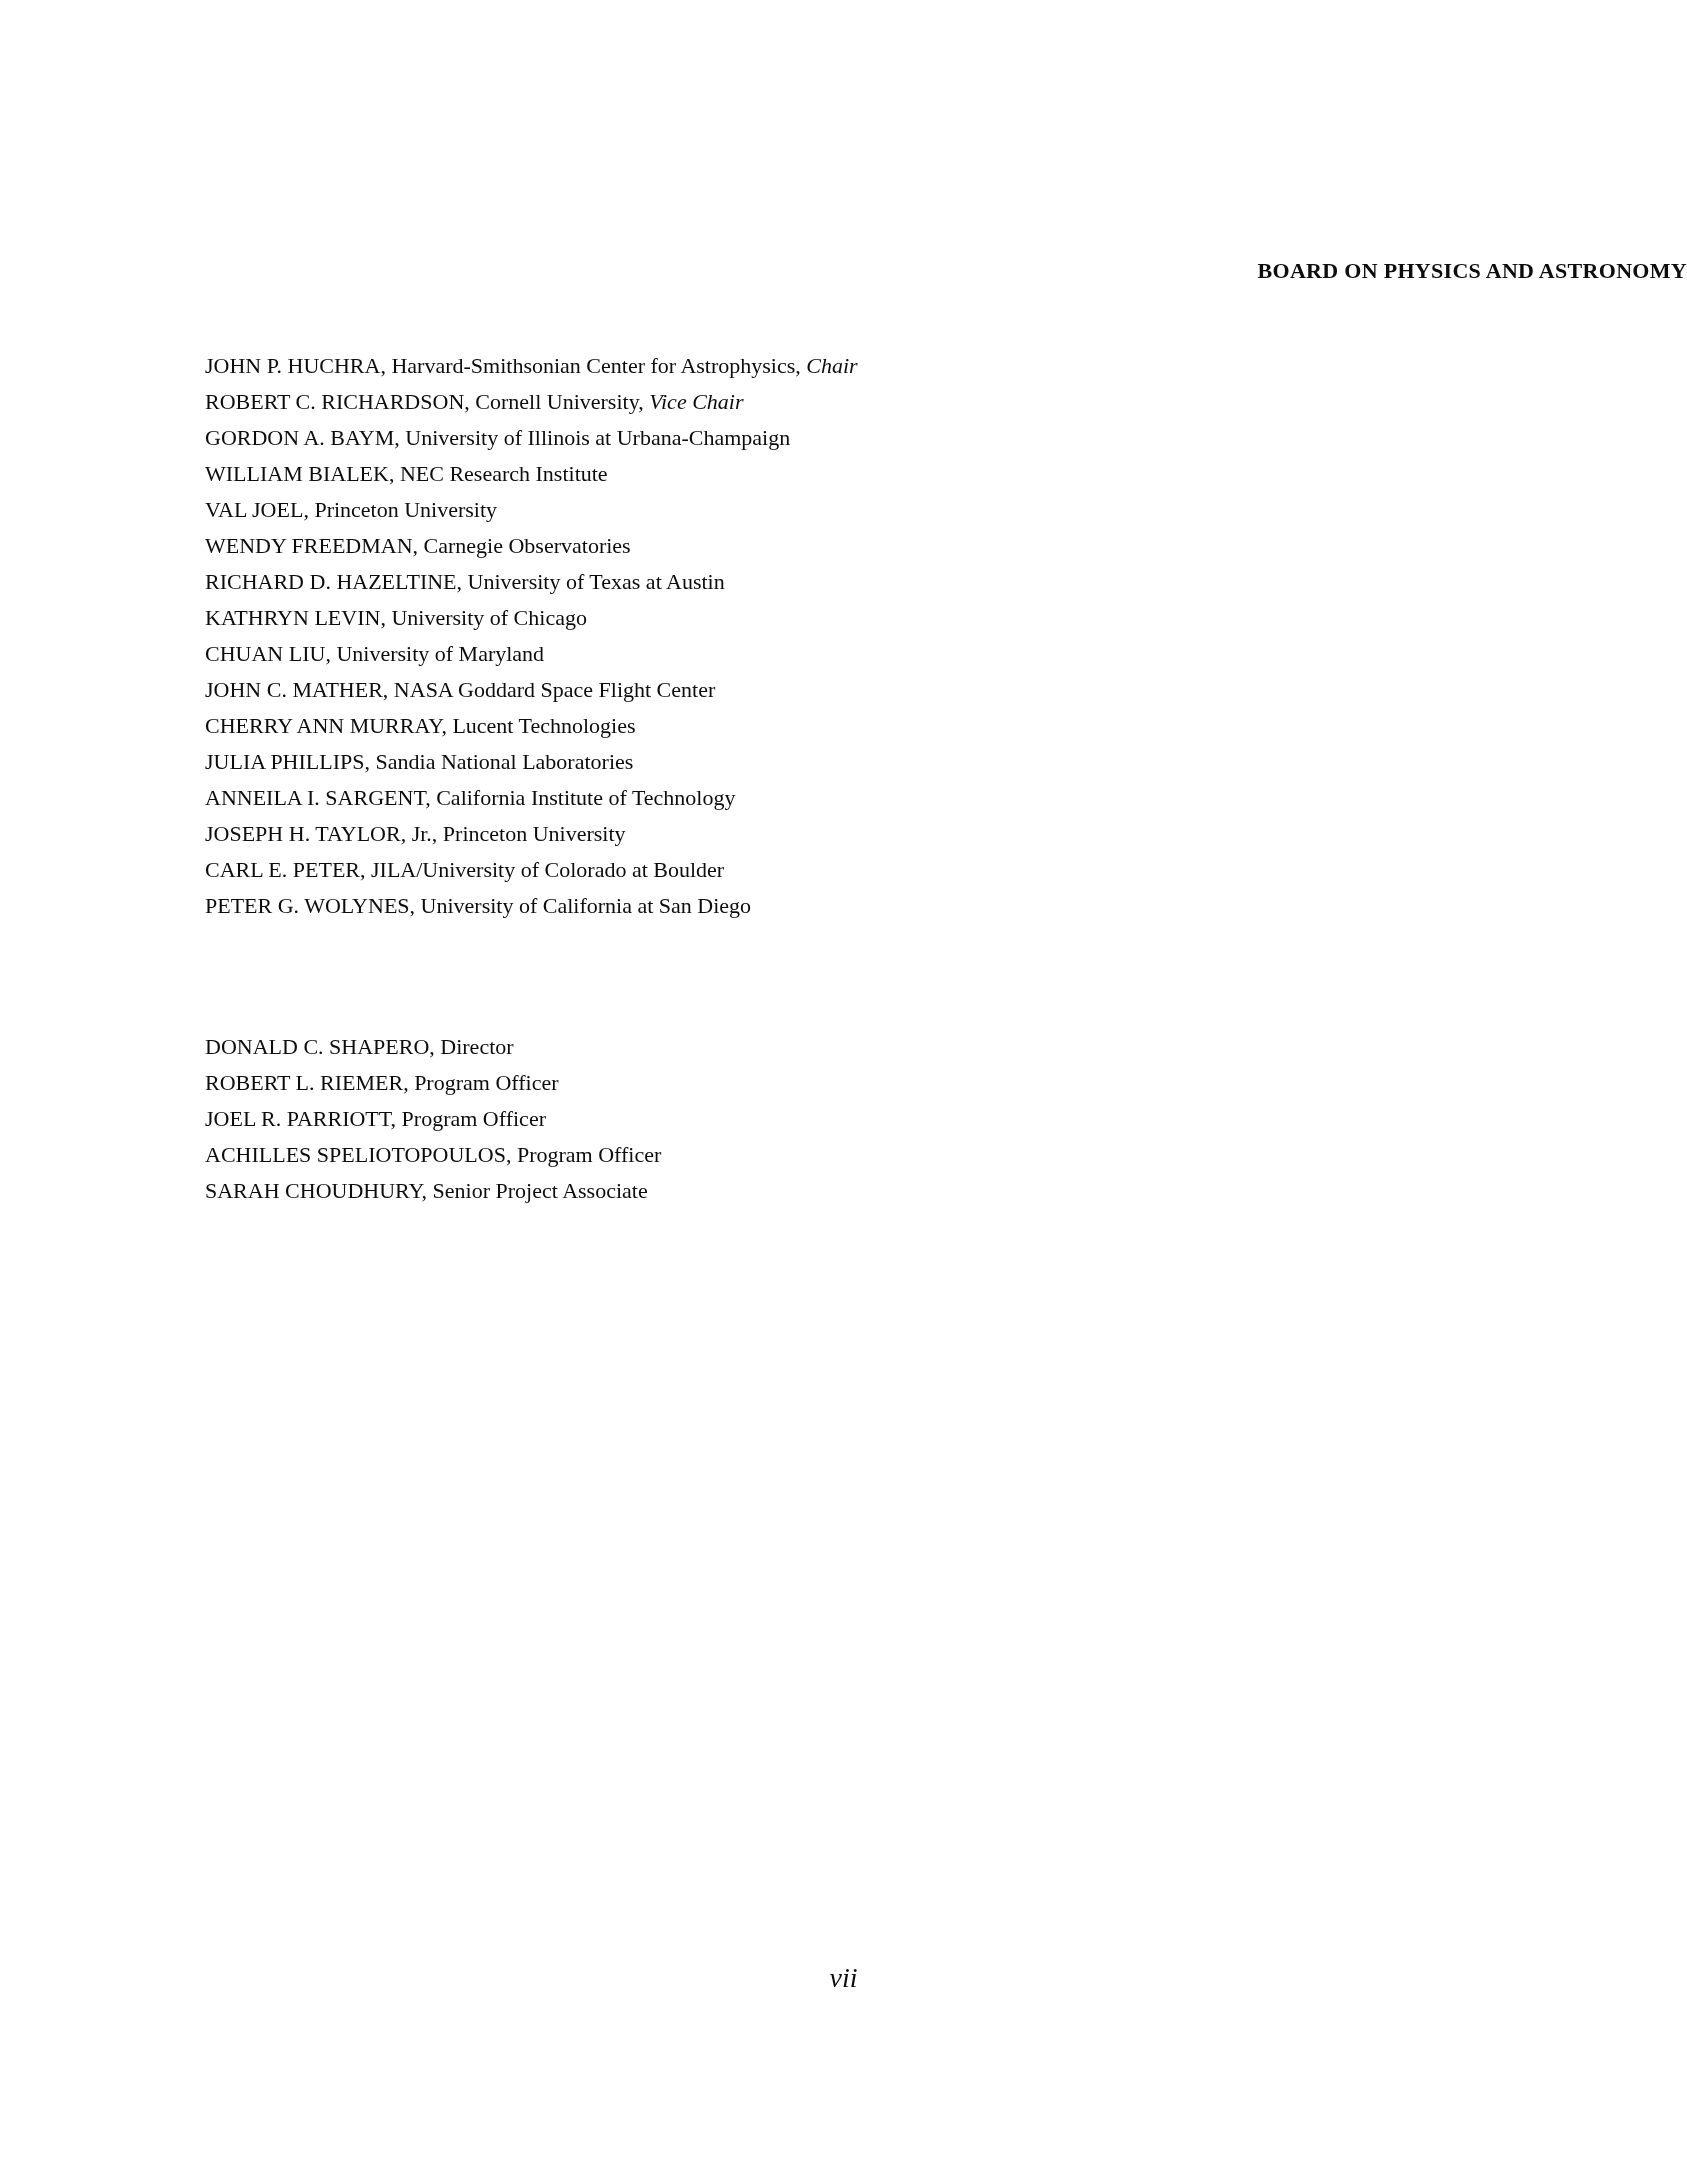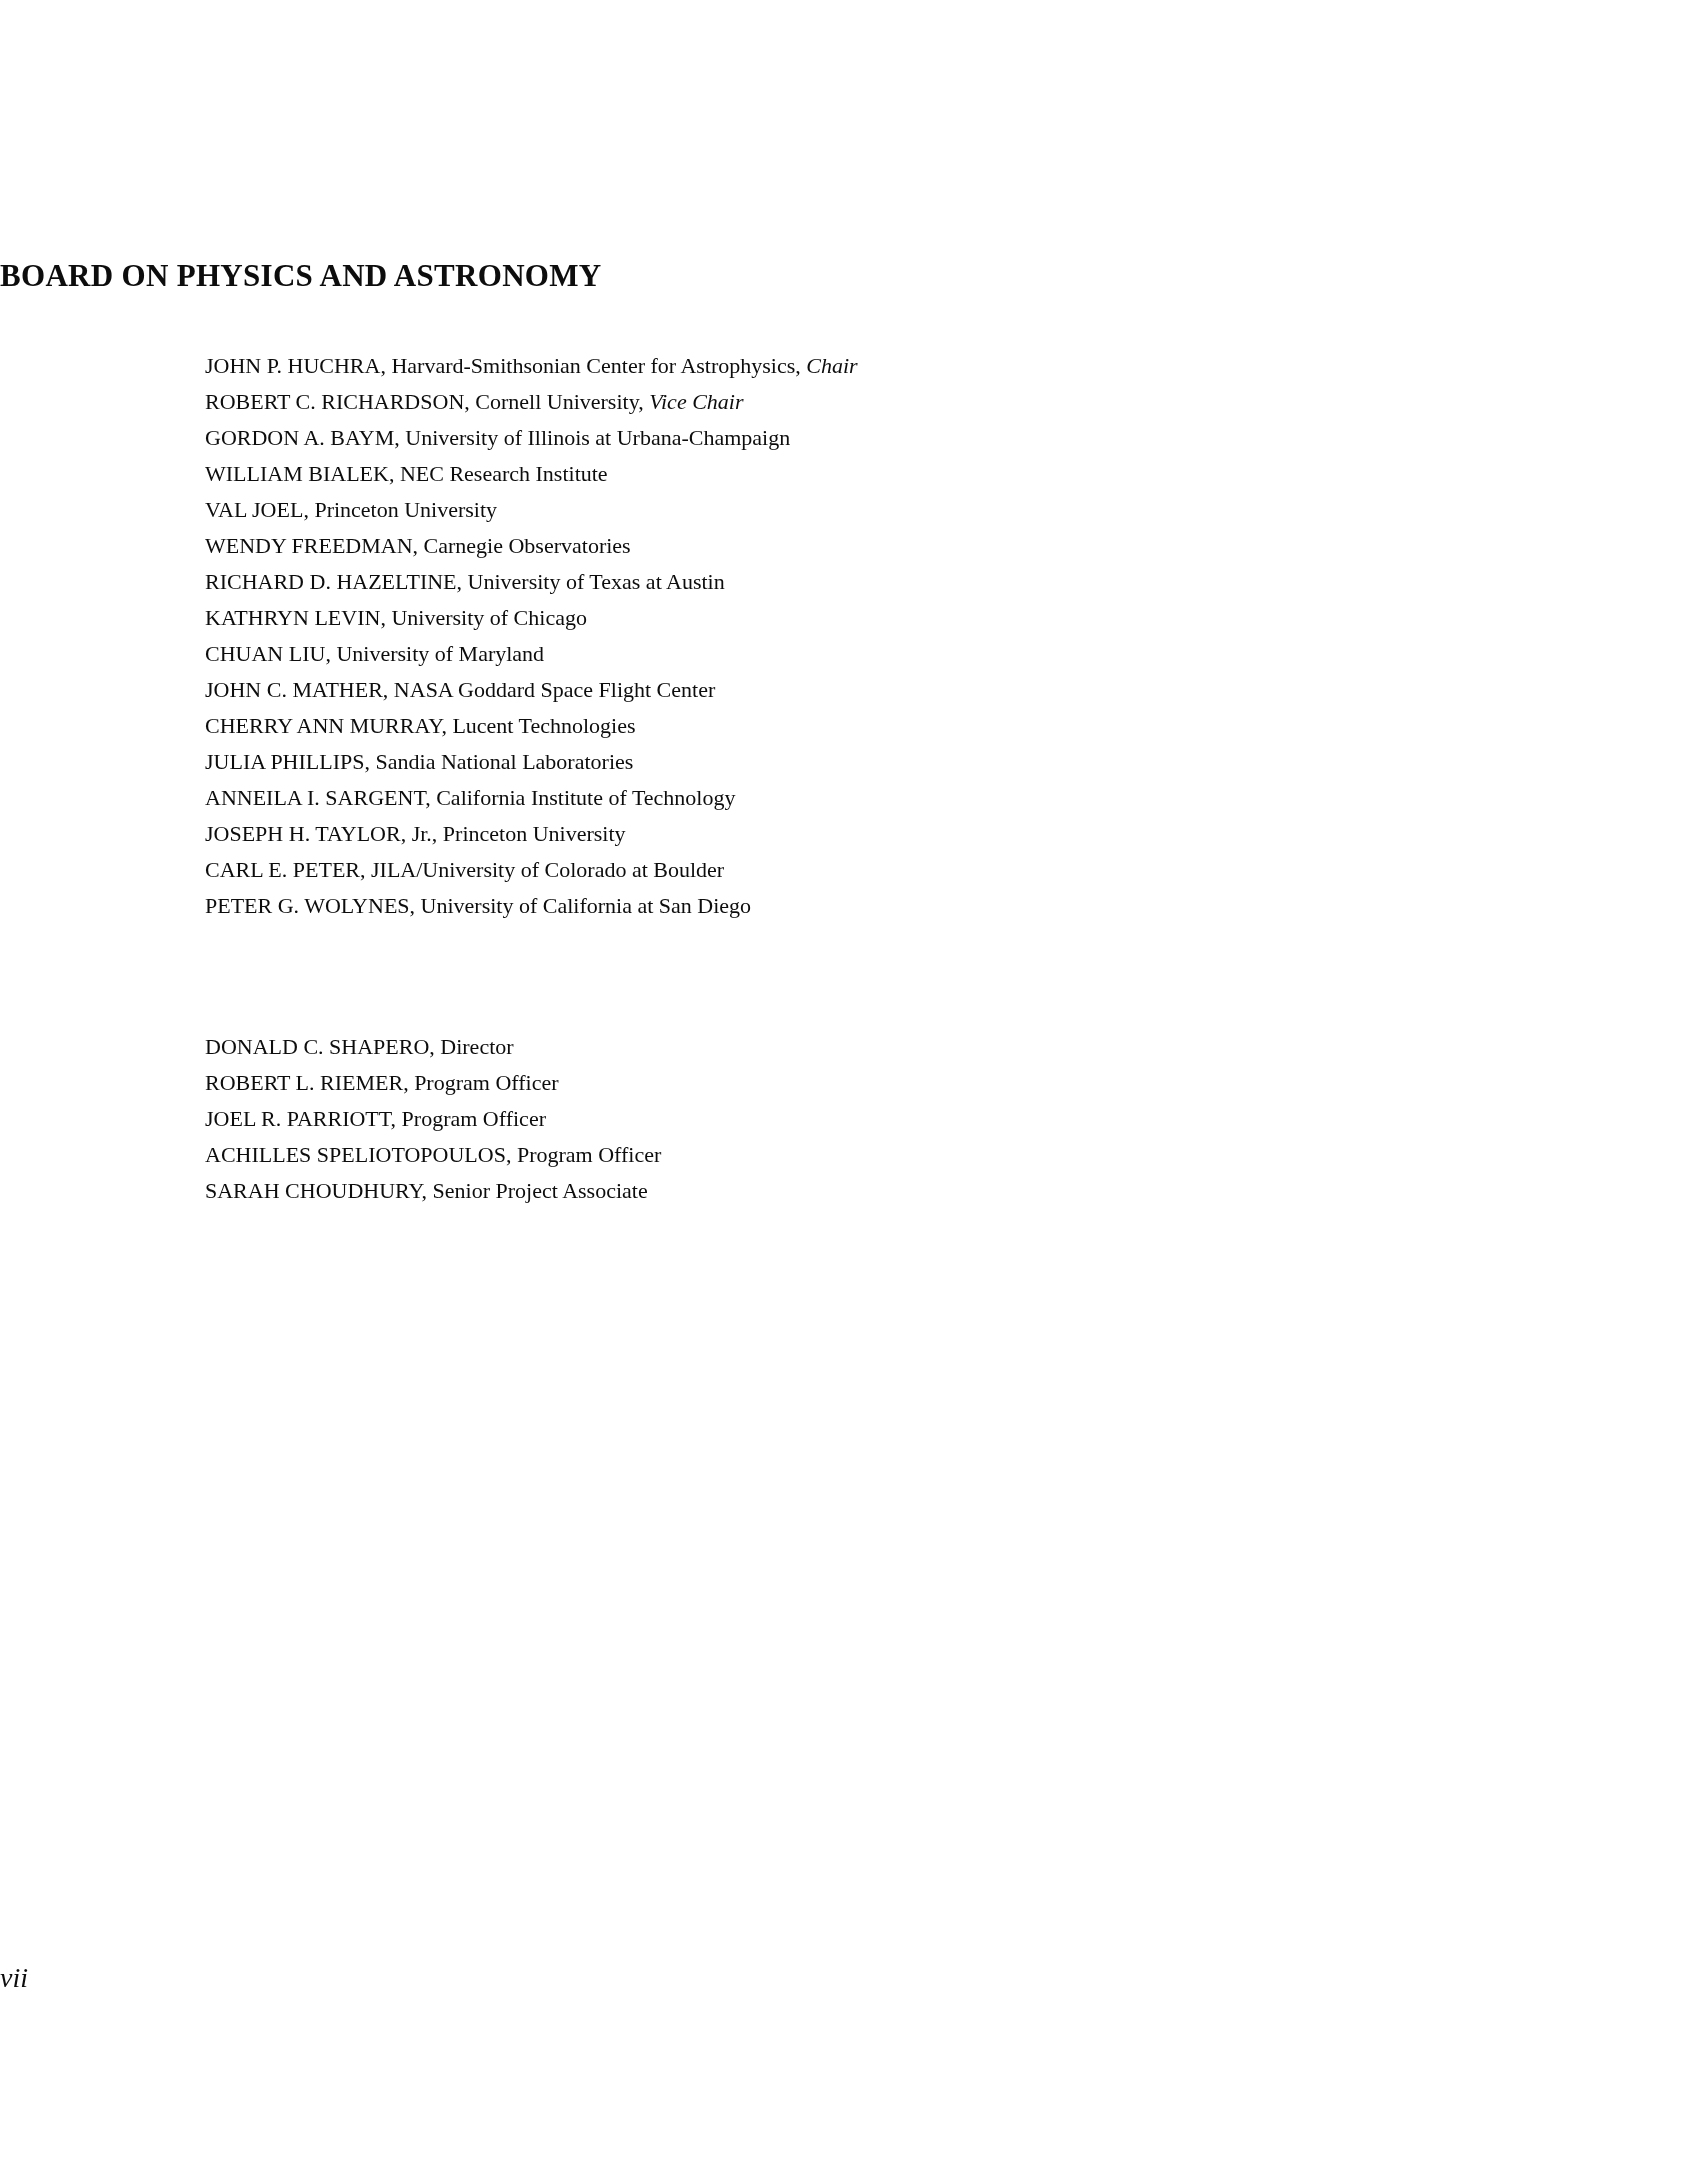--- a/index.html
+++ b/index.html
@@ -14,22 +14,22 @@
     background: #ffffff;
     font-family: "Liberation Serif", serif;
     color: #0d0d0d;
     overflow: hidden;
   }
   .doc-title {
     position: absolute;
     top: 258px;
     left: 0;
     width: 1687px;
-    text-align: left;
-    font-size: 31px;
+    text-align: right;
+    font-size: 22px;
     font-weight: bold;
     letter-spacing: 0.3px;
     margin: 0;
   }
   ul.name-list {
     position: absolute;
     left: 205px;
     right: 132px;
     margin: 0;
     padding: 0;
@@ -39,20 +39,21 @@
     white-space: nowrap;
   }
   ul.member-list { top: 348px; }
   ul.staff-list  { top: 1029px; }
   .role-italic { font-style: italic; }
   .page-number {
     position: absolute;
     top: 1962px;
     left: 0;
     width: 1687px;
+    text-align: center;
     font-size: 28px;
     font-style: italic;
   }
 </style>
 </head>
 <body>
 
 <div class="page">
 
   <h1 class="doc-title">BOARD ON PHYSICS AND ASTRONOMY</h1>

